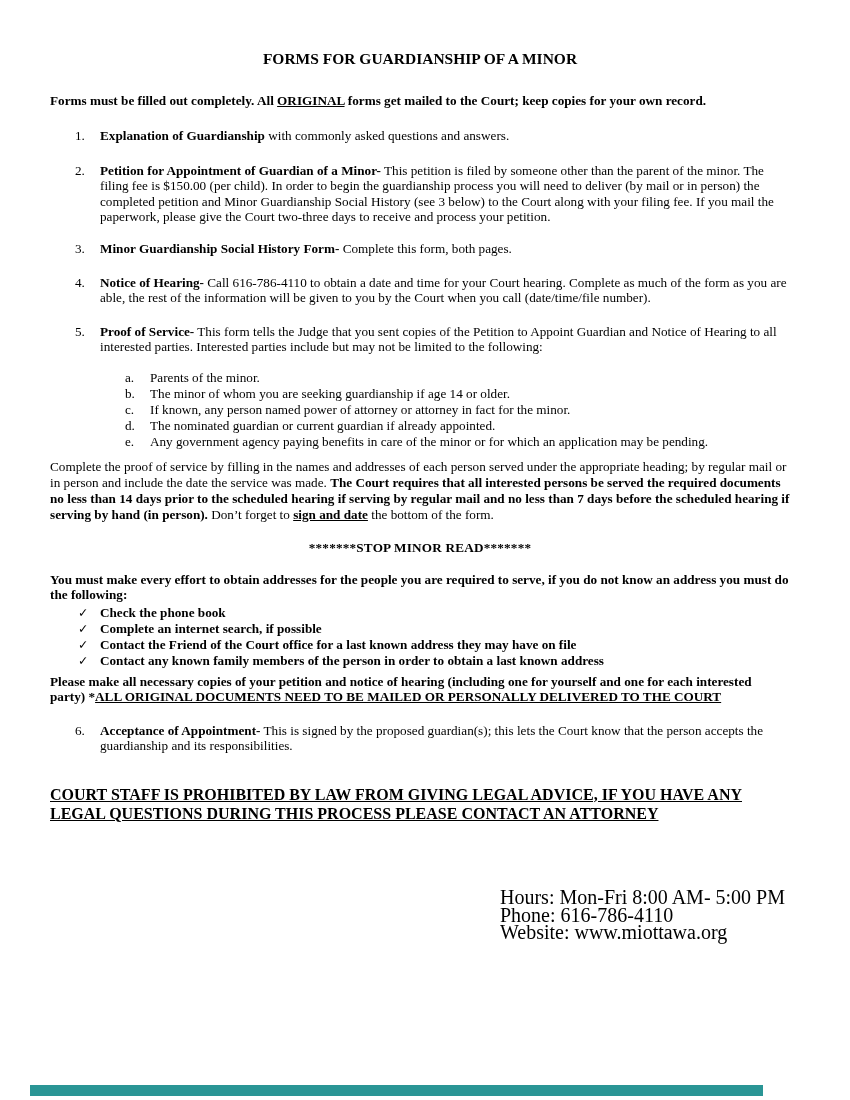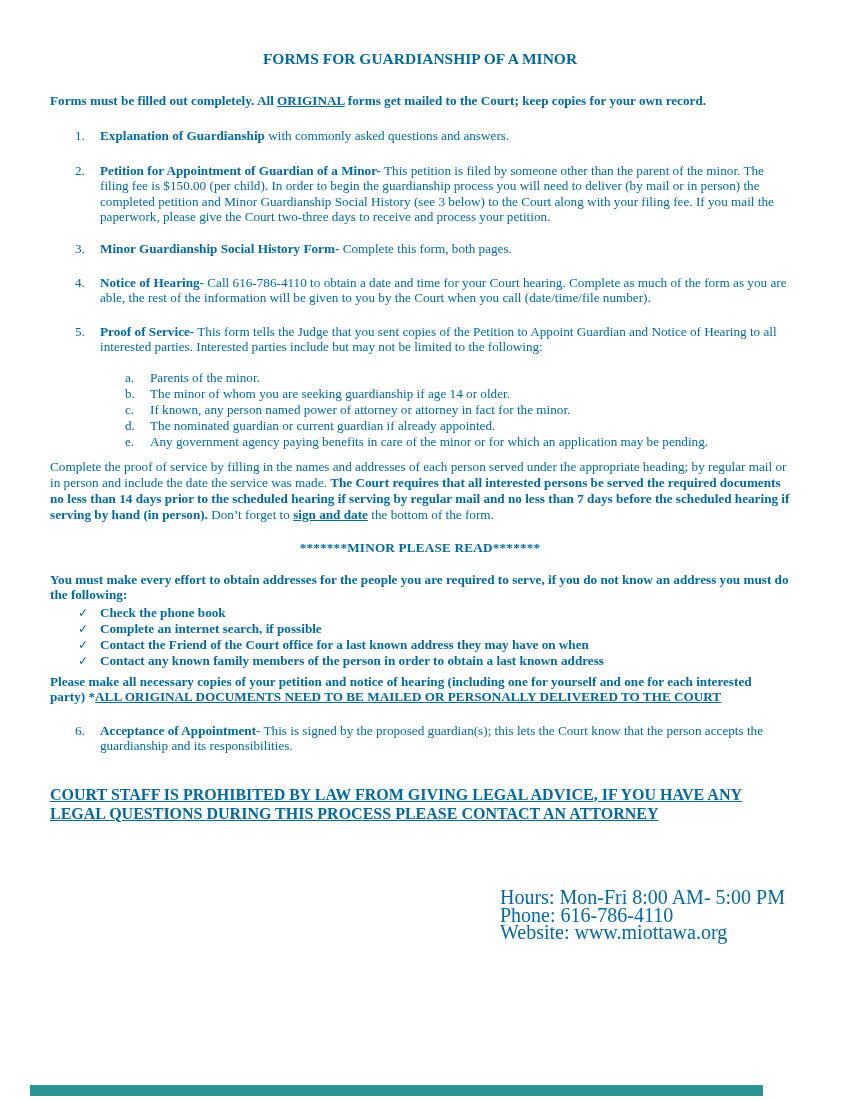--- a/index.html
+++ b/index.html
@@ -1,20 +1,20 @@
 <!DOCTYPE html>
 <html><head>
 <meta charset="utf-8">
 <style>
   html,body{margin:0;padding:0;background:#ffffff;}
   .page{
     position:relative;
     width:850px;height:1100px;
     background:#ffffff;
-    color:#0369a1;
+    color:#000000;
     font-family:"Liberation Serif","DejaVu Serif",serif;
     font-size:13.2px;
     line-height:15.4px;
     overflow:hidden;
   }
   .content{padding:50px 60px 0 50px;}
   .title{
     font-size:15.5px;
     font-weight:bold;
     text-align:center;
@@ -109,36 +109,36 @@
           <span>The nominated guardian or current guardian if already appointed.</span>
         </div>
       <div class="sub">
           <span class="num">e.</span>
           <span>Any government agency paying benefits in care of the minor or for which an application may be pending.</span>
         </div>
     </div>
 
     <div class="para"><span>Complete the proof of service by filling in the names and addresses of each person served under the appropriate heading; by regular mail or in person and include the date the service was made. </span><b>The Court requires that all interested persons be served the required documents no less than 14 days prior to the scheduled hearing if serving by regular mail and no less than 7 days before the scheduled hearing if  serving by hand (in person).</b><span> Don’t forget to </span><b class="u">sign and date</b><span> the bottom of the form.</span></div>
 
-    <div class="stop">*******MINOR PLEASE READ*******</div>
+    <div class="stop">*******STOP MINOR READ*******</div>
 
     <div class="serve-lead">You must make every effort to obtain addresses for the people you are required to serve, if you do not know an address you must do the following:</div>
 
     <div class="check-list">
       <div class="check-row">
           <span class="glyph">✓</span>
           <span>Check the phone book</span>
         </div>
       <div class="check-row">
           <span class="glyph">✓</span>
           <span>Complete an internet search, if possible</span>
         </div>
       <div class="check-row">
           <span class="glyph">✓</span>
-          <span>Contact the Friend of the Court office for a last known address they may have on when</span>
+          <span>Contact the Friend of the Court office for a last known address they may have on file</span>
         </div>
       <div class="check-row">
           <span class="glyph">✓</span>
           <span>Contact any known family members of the person in order to obtain a last known address</span>
         </div>
     </div>
 
     <div class="copies"><span>Please make all necessary copies of your petition and notice of hearing (including one for yourself and one for each interested party) *</span><span class="u">ALL ORIGINAL DOCUMENTS NEED TO BE MAILED OR PERSONALLY DELIVERED TO THE COURT</span></div>
 
     <div class="li mt18">

